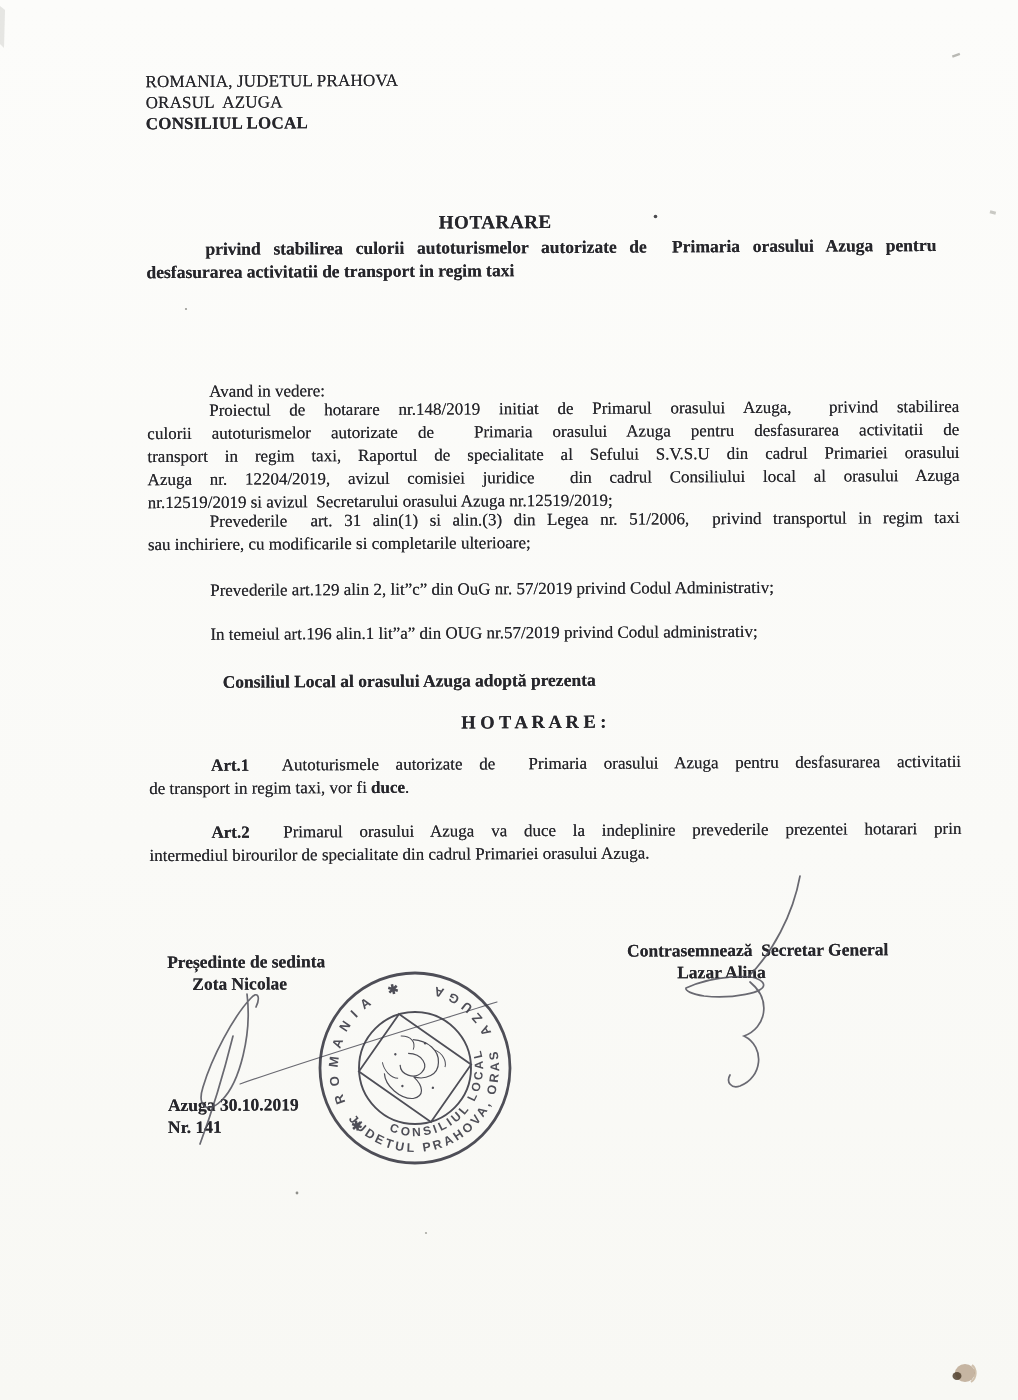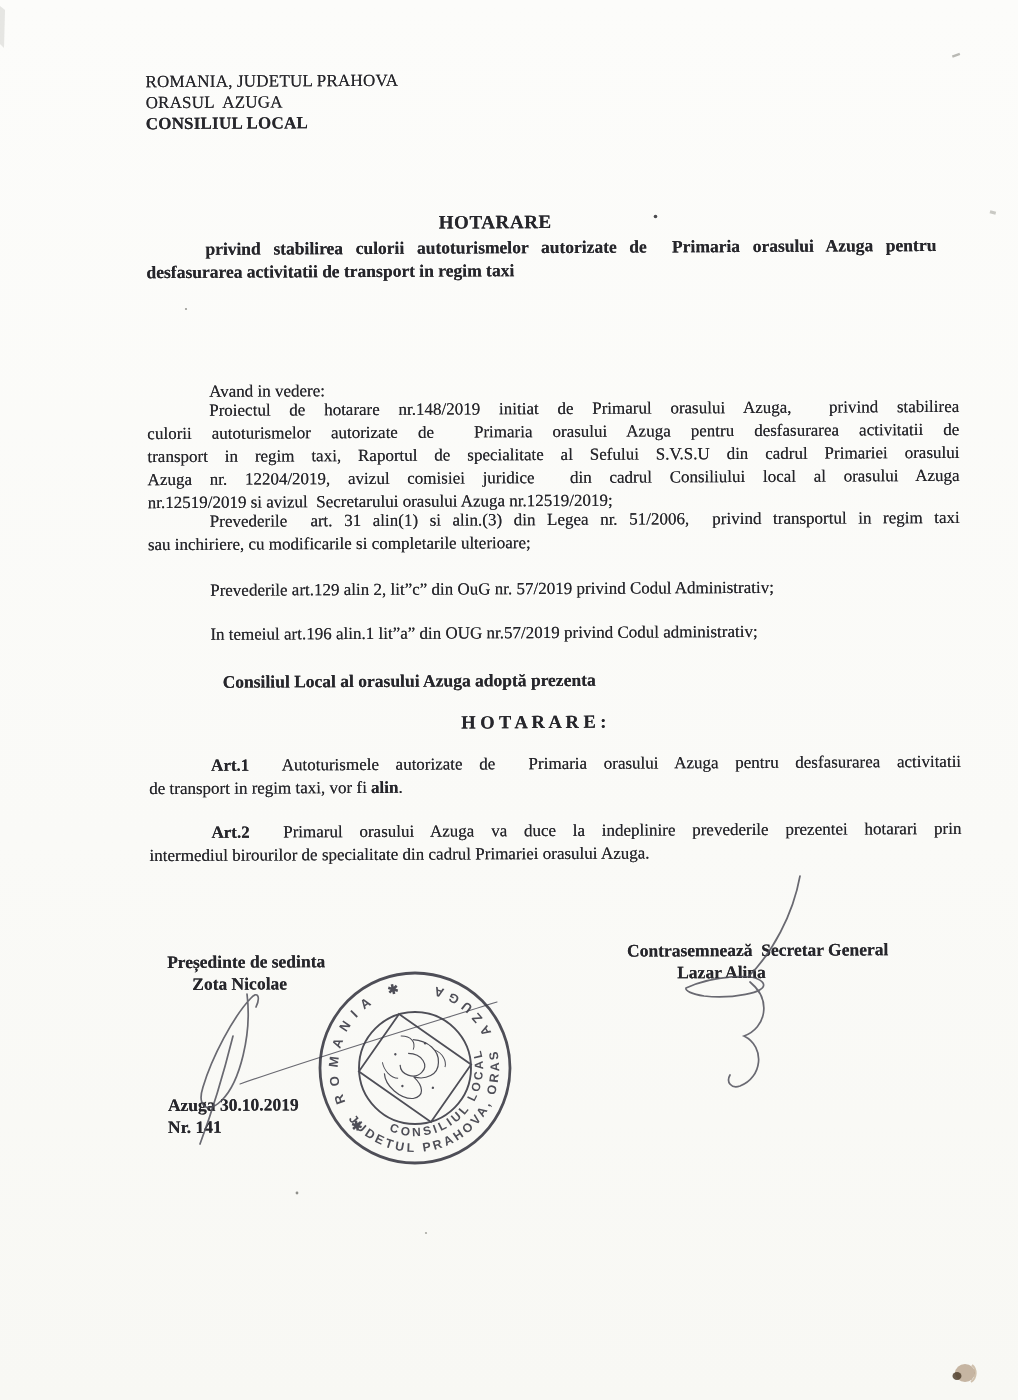--- a/index.html
+++ b/index.html
@@ -54,21 +54,21 @@
   <div class="ln jl ind" style="top:508px">Prevederile  art. 31 alin(1) si alin.(3) din Legea nr. 51/2006,  privind transportul in regim taxi</div>
   <div class="ln" style="top:531px">sau inchiriere, cu modificarile si completarile ulterioare;</div>
 
   <div class="ln ind" style="top:577px">Prevederile art.129 alin 2, lit”c” din OuG nr. 57/2019 privind Codul Administrativ;</div>
   <div class="ln ind" style="top:621px">In temeiul art.196 alin.1 lit”a” din OUG nr.57/2019 privind Codul administrativ;</div>
 
   <div class="ln adopt b" style="top:669px">Consiliul Local al orasului Azuga adoptă prezenta</div>
   <div class="ln ctr b" style="top:711px">H O T A R A R E :</div>
 
   <div class="ln jl ind" style="top:752px"><span class="b">Art.1</span><span>  Autoturismele autorizate de  Primaria orasului Azuga pentru desfasurarea activitatii</span></div>
-  <div class="ln" style="top:775px"><span>de transport in regim taxi, vor fi </span><span class="b">alin</span><span>.</span></div>
+  <div class="ln" style="top:775px"><span>de transport in regim taxi, vor fi </span><span class="b">duce</span><span>.</span></div>
 
   <div class="ln jl ind" style="top:819px"><span class="b">Art.2</span><span>  Primarul orasului Azuga va duce la indeplinire prevederile prezentei hotarari prin</span></div>
   <div class="ln" style="top:842px">intermediul birourilor de specialitate din cadrul Primariei orasului Azuga.</div>
 
   <div class="ln sig b" style="top:949px;left:17px;font-size:17.5px">Președinte de sedinta</div>
   <div class="ln sig b" style="top:971px;left:42px;font-size:17.5px">Zota Nicolae</div>
 
   <div class="ln sig b" style="top:940px;left:477px;font-size:17.5px">Contrasemnează  Secretar General</div>
   <div class="ln sig b" style="top:962px;left:527px;font-size:17.5px">Lazar Alina</div>
 

